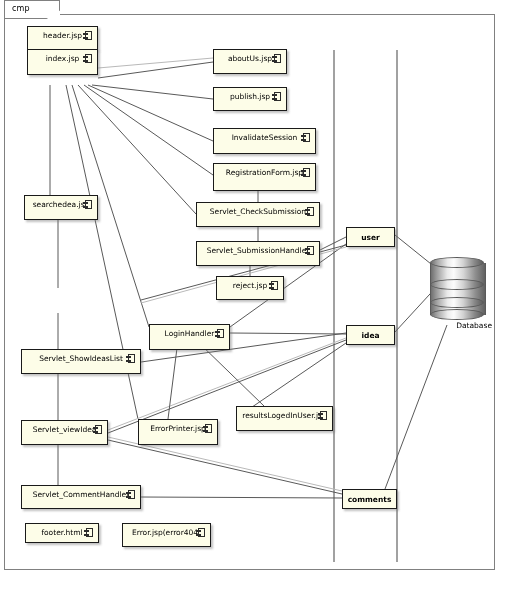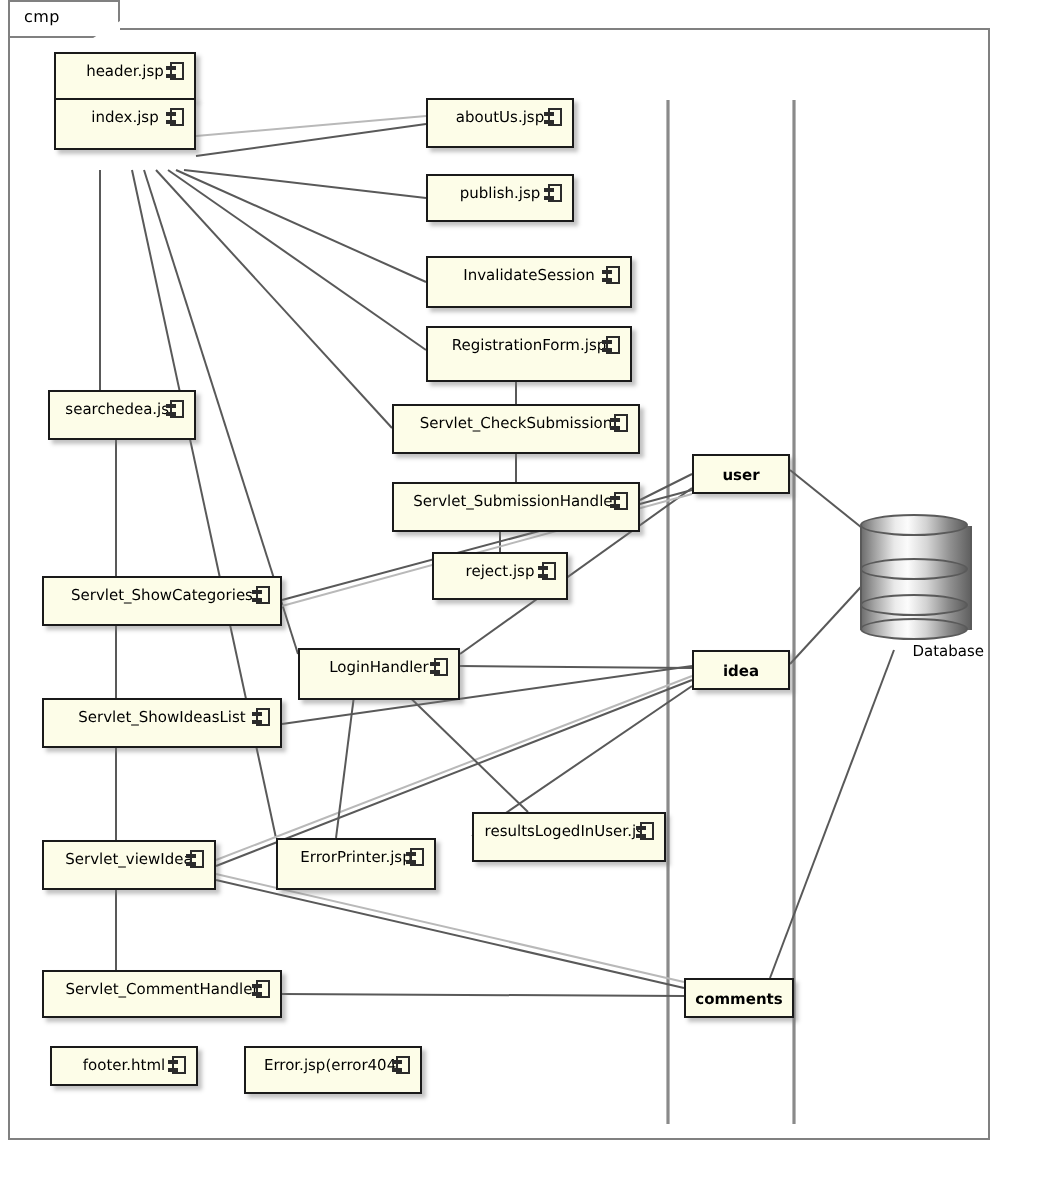--- a/index.html
+++ b/index.html
@@ -202,28 +202,20 @@
 
   <div class="cmp" style="left:24px;top:195px;width:74px;height:25px;">
     <div class="nm">searchedea.jsp</div>
     <div class="cicon">
         <div class="bdy"></div>
         <div class="t1"></div>
         <div class="t2"></div>
       </div>
   </div>
 
-  <div class="cmp" style="left:21px;top:288px;width:120px;height:25px;">
-    <div class="nm">Servlet_ShowCategories</div>
-    <div class="cicon">
-        <div class="bdy"></div>
-        <div class="t1"></div>
-        <div class="t2"></div>
-      </div>
-  </div>
 
   <div class="cmp" style="left:21px;top:349px;width:120px;height:25px;">
     <div class="nm">Servlet_ShowIdeasList</div>
     <div class="cicon">
         <div class="bdy"></div>
         <div class="t1"></div>
         <div class="t2"></div>
       </div>
   </div>
 

